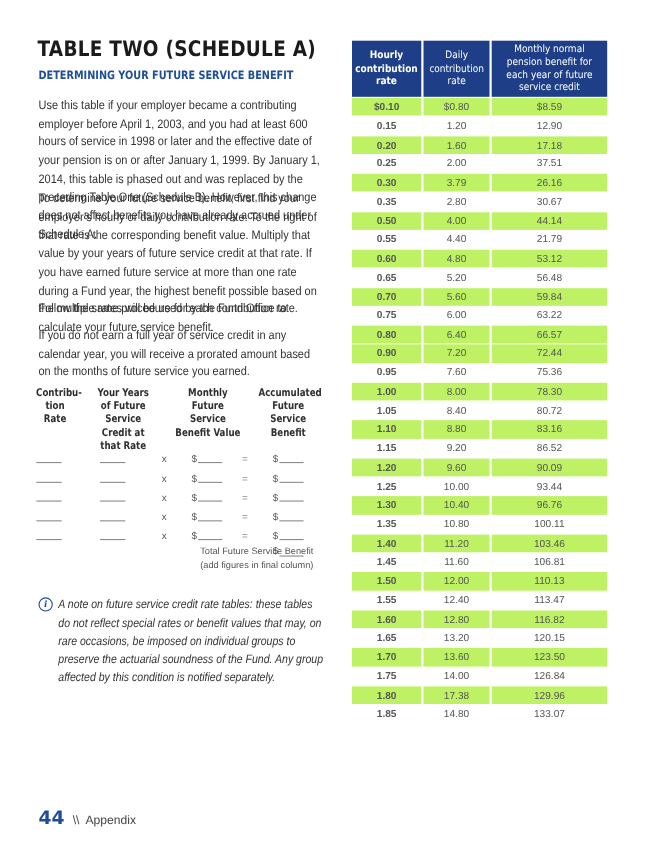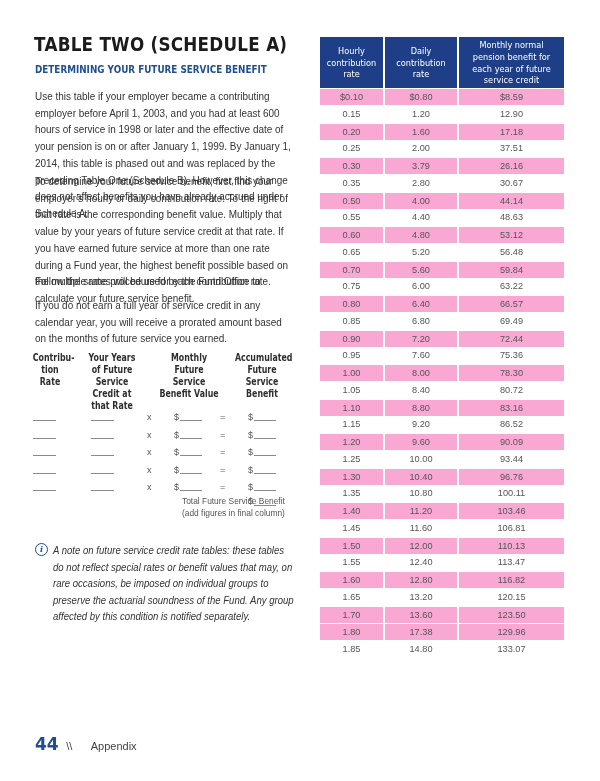--- a/index.html
+++ b/index.html
@@ -56,35 +56,35 @@
     }
 
     .rate-table { position: absolute; left: 320px; top: 37px; width: 244px; }
     .rt-header { display: flex; height: 51px; }
     .rt-hcell {
       background: #1e3f87; color: #ffffff; font-family: "DejaVu Sans", sans-serif;
       font-size: 9.3px; line-height: 11.6px; display: flex; align-items: center; justify-content: center;
       text-align: center; box-sizing: border-box; padding: 0 2px;
     }
     .rt-hcell span { display: block; transform: scaleX(0.88); }
-    .c1 { width: 63px; }
-    .c2 { width: 72px; margin-left: 2px; }
+    .c1 { width: 63px; font-weight: bold; }
+    .c2 { width: 60px; margin-left: 2px; }
     .c3 { width: 105px; margin-left: 2px; }
     .rt-row { display: flex; height: 17.25px; }
     .rt-cell {
       font-size: 9.2px; color: #555; display: flex; align-items: center; justify-content: center;
       box-sizing: border-box;
     }
-    .rt-row.shaded .rt-cell { background: #f9a8d4; }
+    .rt-row.shaded .rt-cell { background: #bef264; }
     .rt-row.shaded { border-top: 1px solid #fff; box-sizing: border-box; }
 
     .footer { position: absolute; left: 35px; top: 734px; white-space: nowrap; }
     .page-num { font-family: "DejaVu Sans", sans-serif; font-weight: bold; font-size: 17px; color: #1f4e96; }
     .footer-sep { font-size: 11px; color: #444; margin-left: 3px; }
-    .footer-label { font-size: 11px; color: #444; margin-left: 14px; }
+    .footer-label { font-size: 11px; color: #444; margin-left: 1px; }
   </style>
 </head>
 <body>
 
 <h1 class="page-title">TABLE TWO (SCHEDULE A)</h1>
 <h2 class="subtitle">DETERMINING YOUR FUTURE SERVICE BENEFIT</h2>
 
 <p class="body-text" id="p1">Use this table if your employer became a contributing employer before April 1, 2003, and you had at least 600 hours of service in 1998 or later and the effective date of your pension is on or after January 1, 1999. By January 1, 2014, this table is phased out and was replaced by the preceding Table One (Schedule B). However, this change does not affect benefits you have already accrued under Schedule A.</p>
 <p class="body-text" id="p2">To determine your future service benefit, first find your employer’s hourly or daily contribution rate. To the right of that rate is the corresponding benefit value. Multiply that value by your years of future service credit at that rate. If you have earned future service at more than one rate during a Fund year, the highest benefit possible based on the multiple rates will be used by the Fund Office to calculate your future service benefit.</p>
 <p class="body-text" id="p3">Follow the same procedure for each contribution rate.</p>
@@ -204,21 +204,21 @@
         <div class="rt-cell c3">30.67</div>
       </div>
       <div class="rt-row shaded">
         <div class="rt-cell c1">0.50</div>
         <div class="rt-cell c2">4.00</div>
         <div class="rt-cell c3">44.14</div>
       </div>
       <div class="rt-row">
         <div class="rt-cell c1">0.55</div>
         <div class="rt-cell c2">4.40</div>
-        <div class="rt-cell c3">48.63</div>
+        <div class="rt-cell c3">21.79</div>
       </div>
       <div class="rt-row shaded">
         <div class="rt-cell c1">0.60</div>
         <div class="rt-cell c2">4.80</div>
         <div class="rt-cell c3">53.12</div>
       </div>
       <div class="rt-row">
         <div class="rt-cell c1">0.65</div>
         <div class="rt-cell c2">5.20</div>
         <div class="rt-cell c3">56.48</div>
@@ -231,25 +231,20 @@
       <div class="rt-row">
         <div class="rt-cell c1">0.75</div>
         <div class="rt-cell c2">6.00</div>
         <div class="rt-cell c3">63.22</div>
       </div>
       <div class="rt-row shaded">
         <div class="rt-cell c1">0.80</div>
         <div class="rt-cell c2">6.40</div>
         <div class="rt-cell c3">66.57</div>
       </div>
-      <div class="rt-row">
-        <div class="rt-cell c1">0.85</div>
-        <div class="rt-cell c2">6.80</div>
-        <div class="rt-cell c3">69.49</div>
-      </div>
       <div class="rt-row shaded">
         <div class="rt-cell c1">0.90</div>
         <div class="rt-cell c2">7.20</div>
         <div class="rt-cell c3">72.44</div>
       </div>
       <div class="rt-row">
         <div class="rt-cell c1">0.95</div>
         <div class="rt-cell c2">7.60</div>
         <div class="rt-cell c3">75.36</div>
       </div>
@@ -320,20 +315,25 @@
       </div>
       <div class="rt-row">
         <div class="rt-cell c1">1.65</div>
         <div class="rt-cell c2">13.20</div>
         <div class="rt-cell c3">120.15</div>
       </div>
       <div class="rt-row shaded">
         <div class="rt-cell c1">1.70</div>
         <div class="rt-cell c2">13.60</div>
         <div class="rt-cell c3">123.50</div>
+      </div>
+      <div class="rt-row">
+        <div class="rt-cell c1">1.75</div>
+        <div class="rt-cell c2">14.00</div>
+        <div class="rt-cell c3">126.84</div>
       </div>
       <div class="rt-row shaded">
         <div class="rt-cell c1">1.80</div>
         <div class="rt-cell c2">17.38</div>
         <div class="rt-cell c3">129.96</div>
       </div>
       <div class="rt-row">
         <div class="rt-cell c1">1.85</div>
         <div class="rt-cell c2">14.80</div>
         <div class="rt-cell c3">133.07</div>

